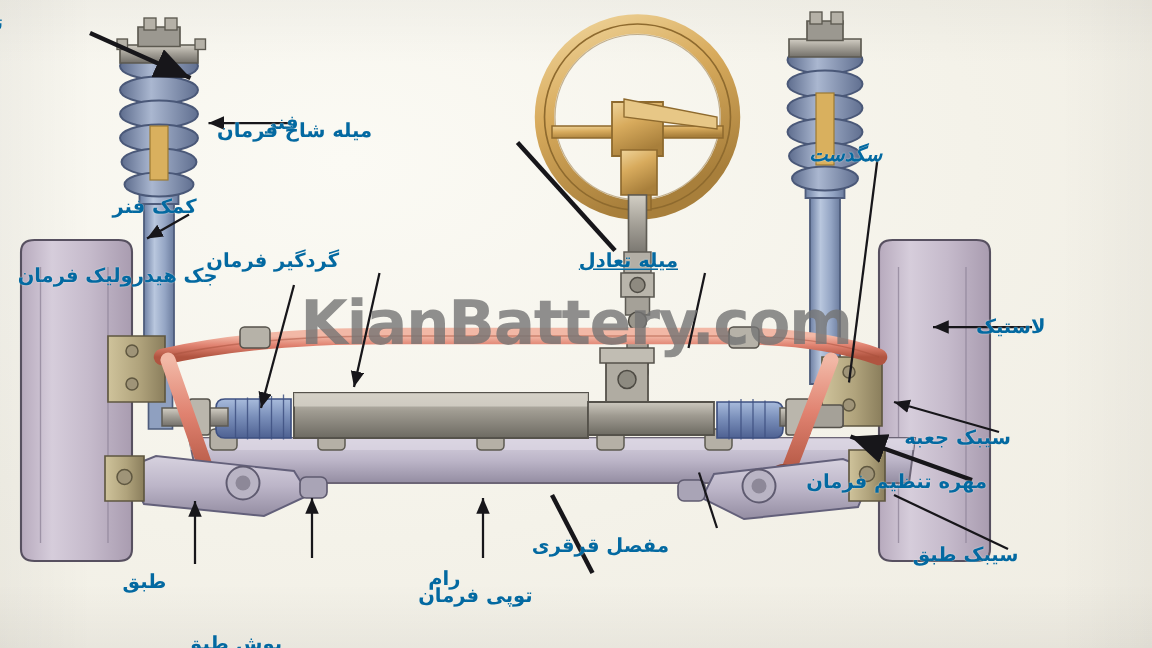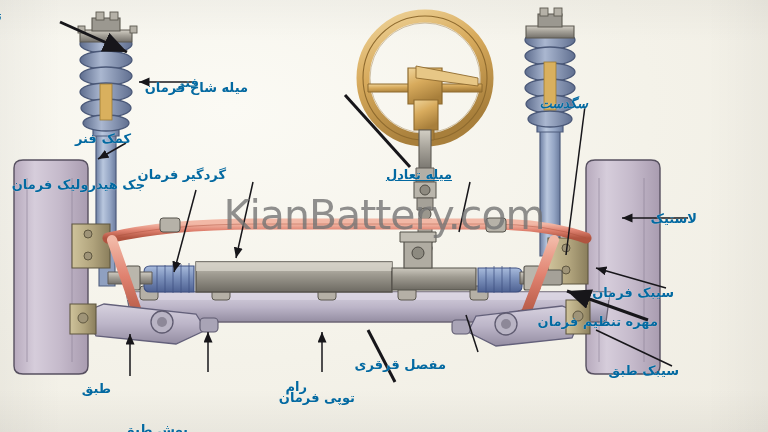--- a/index.html
+++ b/index.html
@@ -32,21 +32,21 @@
     white-space:nowrap;
     direction:rtl;
     text-shadow:0 0 1px rgba(246,244,236,.9);
   }
   .wm{
     position:absolute;
     left:0;right:0;
     top:191px;
     text-align:center;
     font-family:"DejaVu Sans","Liberation Sans",sans-serif;
-    font-weight:normal;
+    font-weight:bold;
     font-size:41px;
     letter-spacing:-1px;
     color:rgba(116,116,116,.80);
     pointer-events:none;
   }
 </style>
 </head>
 <body>
 
 <div id="page">
@@ -332,21 +332,21 @@
   <div id="labels">
       <div class="lbl" style="right: 766px; top: 9px;">توپی سرکمک</div>
       <div class="lbl" style="right: 569px; top: 76px;">فنر</div>
       <div class="lbl" style="right: 637px; top: 132px;">کمک فنر</div>
       <div class="lbl" style="right: 520px; top: 81px;">میله شاخ فرمان</div>
       <div class="lbl" style="right: 623px; top: 178px;">جک هیدرولیک فرمان</div>
       <div class="lbl" style="right: 542px; top: 168px;">گردگیر فرمان</div>
       <div class="lbl" style="right: 316px; top: 168px; text-decoration: underline;">میله تعادل</div>
       <div class="lbl" style="right: 180px; top: 97px; font-style: italic;">سگدست</div>
       <div class="lbl" style="right: 71px; top: 212px;">لاستیک</div>
-      <div class="lbl" style="right: 94px; top: 286px;">سیبک فرمان</div>
+      <div class="lbl" style="right: 94px; top: 286px;">سیبک جعبه</div>
       <div class="lbl" style="right: 110px; top: 315px;">مهره تنظیم فرمان</div>
       <div class="lbl" style="right: 89px; top: 364px;">سیبک طبق</div>
       <div class="lbl" style="right: 657px; top: 382px;">طبق</div>
       <div class="lbl" style="right: 580px; top: 380px; margin-top: 43px;">بوش طبق</div>
       <div class="lbl" style="right: 461px; top: 380px;">رام</div>
       <div class="lbl" style="right: 413px; top: 391px;">توپی فرمان</div>
       <div class="lbl" style="right: 322px; top: 358px;">مفصل قرقری</div>
     </div>
 </div>
 

